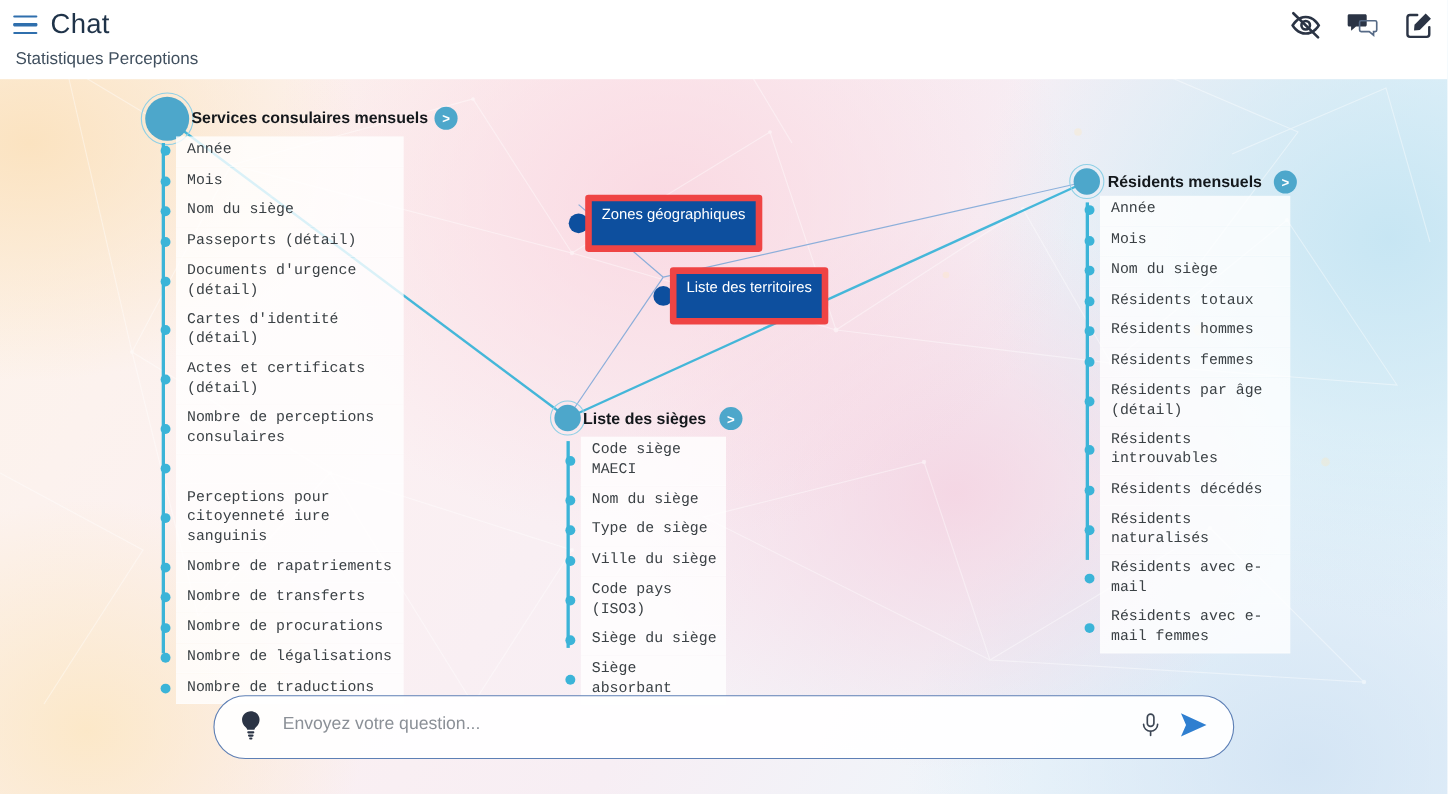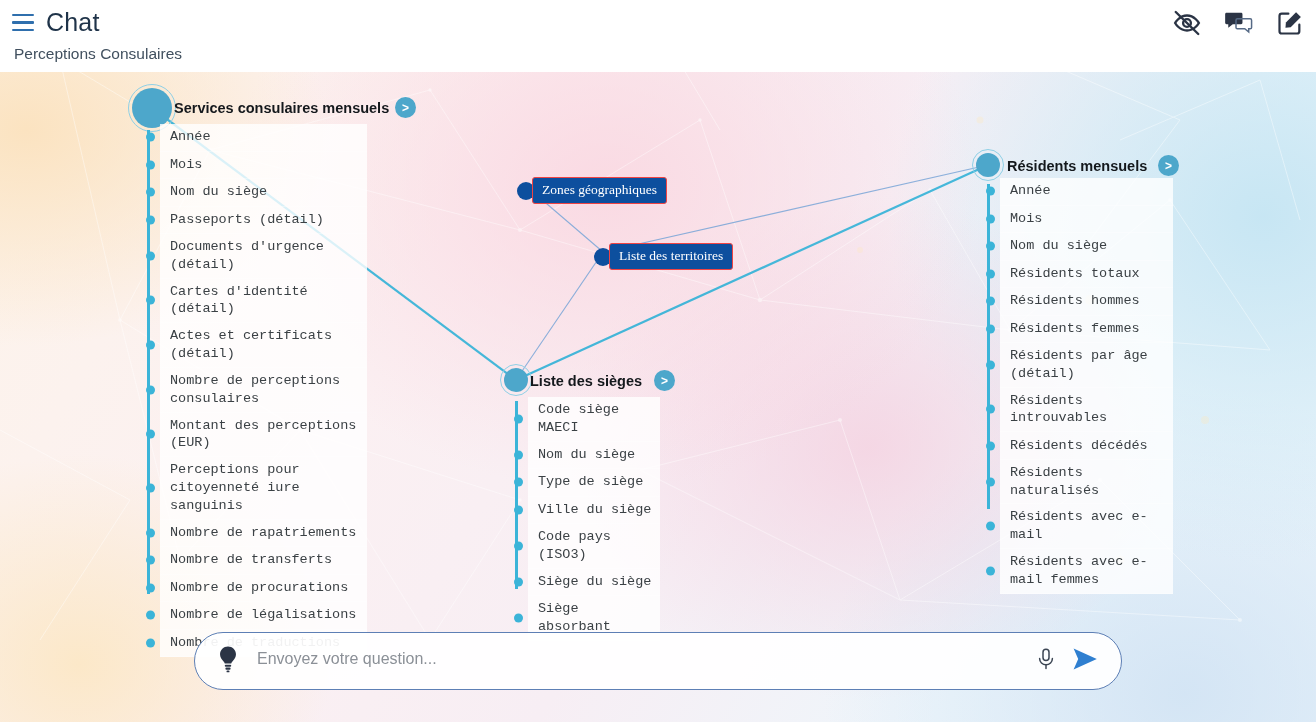--- a/index.html
+++ b/index.html
@@ -103,25 +103,24 @@
     position: absolute; width: 3px; background: #3bb4d8;
     left: 0; top: 0;
   }
 
   
   .pill-node { position: absolute; display: flex; align-items: center; }
   .pill-dot { width: 18px; height: 18px; border-radius: 50%; background: #0d4f9e; flex: 0 0 auto; }
   .pill-label {
     margin-left: -3px;
     background: #0d4f9e; color: #ffffff;
-    font-size: 13.5px; padding: 4px 9px 5px 9px;
+    font-size: 13.5px; padding: 4px 9px 21px 9px;
     border-radius: 3px; white-space: nowrap;
-    border: 1px solid #ef4444;
+    border: 6px solid #ef4444;
     cursor: pointer;
-    font-family: Liberation Serif, serif;
   }
 
   
   .composer {
     position: absolute; left: 194px; top: 632px;
     width: 928px; height: 58px;
     background: rgba(255,255,255,0.93);
     border: 1.4px solid #5d7fb5;
     border-radius: 30px;
     display: flex; align-items: center;
@@ -189,21 +188,21 @@
 
   <div class="header">
     <div class="hdr-row">
       <div class="hamburger">
         <span></span>
           <span></span>
           <span></span>
       </div>
       <div class="hdr-title">Chat</div>
     </div>
-    <div class="hdr-sub">Perceptions Consulaires</div>
+    <div class="hdr-sub">Statistiques Perceptions</div>
 
     <div class="hdr-icons">
       <span class="ic">
         <svg width="30" height="30" viewBox="0 0 24 24" fill="none" stroke="#2b3murky">
           <g stroke="#2b3445" stroke-width="1.9" stroke-linecap="round" fill="none">
             <path d="M2.5 12S5.8 6 12 6s9.5 6 9.5 6-3.3 6-9.5 6-9.5-6-9.5-6Z"></path>
             <circle cx="12" cy="12" r="3.1"></circle>
             <path d="M3 3.2 21 20.8"></path>
           </g>
         </svg>
@@ -276,21 +275,20 @@
         <div class="field-row">
             <span class="field-bullet"></span>
             <span>Actes et certificats (détail)</span>
           </div>
         <div class="field-row">
             <span class="field-bullet"></span>
             <span>Nombre de perceptions consulaires</span>
           </div>
         <div class="field-row">
             <span class="field-bullet"></span>
-            <span>Montant des perceptions (EUR)</span>
           </div>
         <div class="field-row">
             <span class="field-bullet"></span>
             <span>Perceptions pour citoyenneté iure sanguinis</span>
           </div>
         <div class="field-row">
             <span class="field-bullet"></span>
             <span>Nombre de rapatriements</span>
           </div>
         <div class="field-row">

